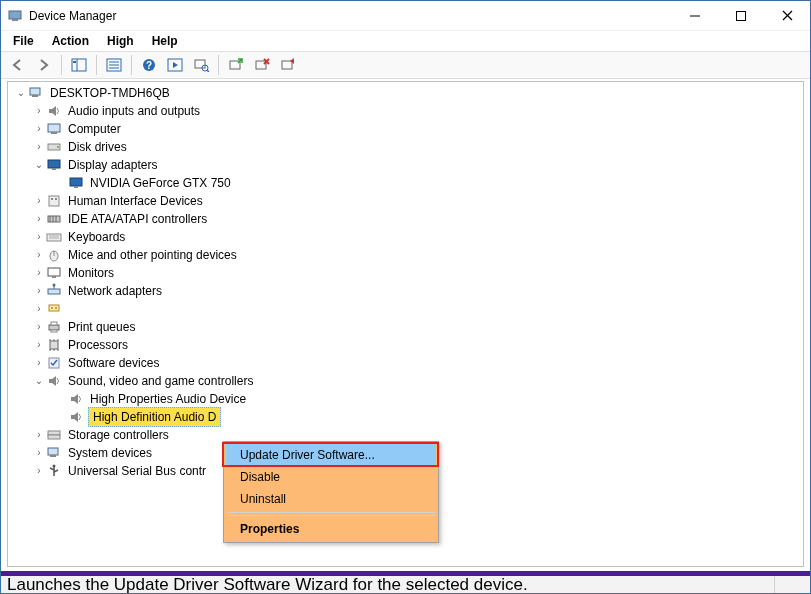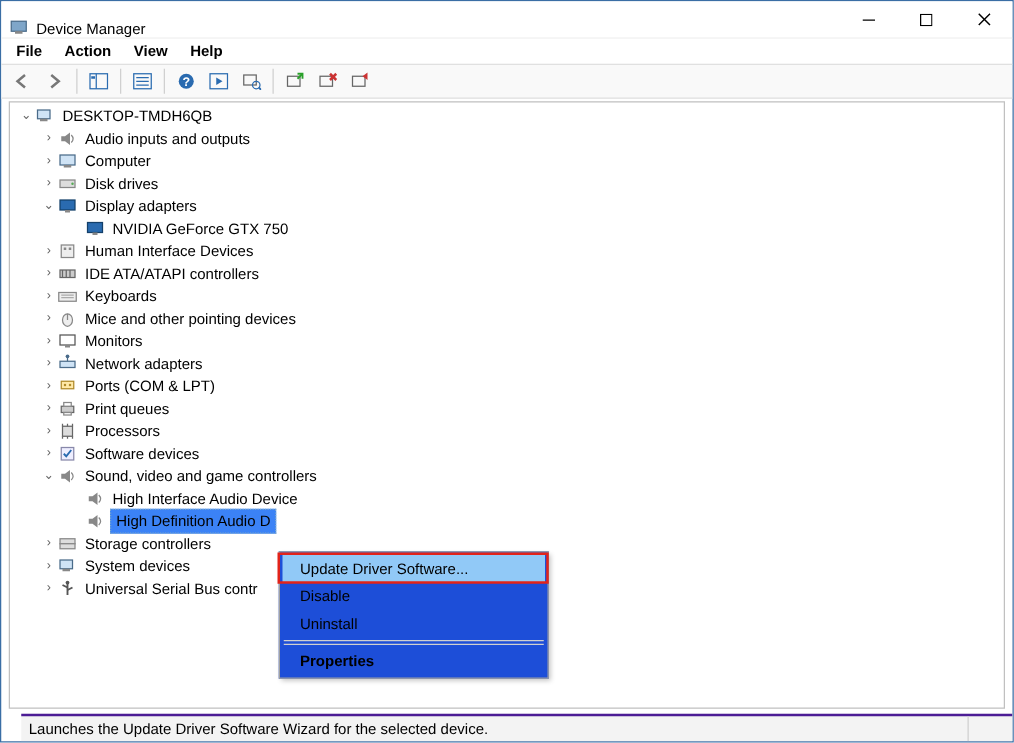--- a/index.html
+++ b/index.html
@@ -13,21 +13,21 @@
     height: 594px;
     border: 1px solid #3a6ea5;
     overflow: hidden;
     position: relative;
   }
 
   
   .titlebar {
     height: 30px;
     display: flex;
-    align-items: flex-end;
+    align-items: center;
     padding-left: 6px;
     background: #fff;
     border-bottom: 1px solid #eee;
   }
   .titlebar .app-icon { width: 16px; height: 16px; margin-right: 6px; }
   .titlebar .title { font-size: 12px; flex: 0 0 auto; }
   .titlebar .spacer { flex: 1; }
   .win-controls { display: flex; height: 100%; }
   .win-btn {
     width: 46px; height: 100%;
@@ -89,35 +89,35 @@
     color: #666; font-size: 10px;
     display: inline-block;
   }
   .tree-row .node-icon {
     width: 16px; height: 16px;
     margin: 0 4px 0 0;
     display: inline-flex; align-items: center; justify-content: center;
   }
   .tree-row .label { padding: 0 2px; }
   .tree-row.selected .label {
-    background: #3b82f6;
+    background: #fde047;
     border: 1px dotted #7aa7cc;
     padding: 0 4px;
   }
 
   .indent-0 { padding-left: 6px; }
   .indent-1 { padding-left: 24px; }
   .indent-2 { padding-left: 46px; }
 
   
   .context-menu {
     position: absolute;
     left: 222px; top: 440px;
     width: 216px;
-    background: #1d4ed8;
+    background: #fdba74;
     border: 1px solid #a0a0a0;
     box-shadow: 2px 2px 4px rgba(0,0,0,0.25);
     padding: 2px;
     font-size: 12px;
     z-index: 50;
   }
   .context-menu .cm-row {
     padding: 4px 14px;
     height: 22px; line-height: 14px;
   }
@@ -131,27 +131,27 @@
   .highlight-box {
     position: absolute;
     border: 2px solid #e2231a;
     pointer-events: none;
     z-index: 60;
   }
 
   
   .statusbar {
     position: absolute;
-    left: 16px; right: 0; bottom: 0;
+    left: 0; right: 0; bottom: 0;
     height: 22px;
     display: flex;
     align-items: center;
     padding: 0 6px;
-    font-size: 12px;
-    border-top: 2px solid #4c1d95;
+    font-size: 17px;
+    border-top: 5px solid #4c1d95;
     background: #f3f3f3;
   }
   .statusbar .cell { border-left: 1px solid #d0d0d0; height: 100%; }
   .statusbar .c1 { flex: 1; }
   .statusbar .c2 { width: 30px; }
 </style>
 </head>
 <body>
 
 <div class="titlebar">
@@ -179,21 +179,21 @@
           <line x1="1" y1="1" x2="10" y2="10" stroke="#000" stroke-width="1.2"></line>
           <line x1="10" y1="1" x2="1" y2="10" stroke="#000" stroke-width="1.2"></line>
         </svg>
     </div>
   </div>
 </div>
 
 <div class="menubar">
   <span class="menu-item">File</span>
   <span class="menu-item">Action</span>
-  <span class="menu-item">View</span>
+  <span class="menu-item">High</span>
   <span class="menu-item">Help</span>
 </div>
 
 <div class="toolbar">
   <div class="tb-btn">
       <svg width="16" height="14">
         <path d="M10 2 L4 7 L10 12" fill="none" stroke="#777" stroke-width="2"></path>
       </svg>
     </div>
   <div class="tb-btn">
@@ -390,21 +390,20 @@
       </div>
       <div class="tree-row indent-1">
         <span class="chev">›</span>
         <span class="node-icon">
           <svg width="16" height="16">
             <rect x="3" y="4" width="10" height="6" fill="#ffe9a8" stroke="#b08a2a"></rect>
             <circle cx="6" cy="7" r="1" fill="#b08a2a"></circle>
             <circle cx="10" cy="7" r="1" fill="#b08a2a"></circle>
           </svg>
         </span>
-        <span class="label">Ports (COM &amp; LPT)</span>
       </div>
       <div class="tree-row indent-1">
         <span class="chev">›</span>
         <span class="node-icon">
           <svg width="16" height="16">
             <rect x="3" y="6" width="10" height="5" fill="#ccc" stroke="#666"></rect>
             <rect x="5" y="3" width="6" height="3" fill="#fff" stroke="#888"></rect>
             <rect x="5" y="11" width="6" height="2" fill="#fff" stroke="#888"></rect>
           </svg>
         </span>
@@ -446,21 +445,21 @@
         <span class="label">Sound, video and game controllers</span>
       </div>
       <div class="tree-row indent-2">
         <span class="chev"></span>
         <span class="node-icon">
           <svg width="16" height="16">
             <polygon points="3,6 6,6 10,3 10,13 6,10 3,10" fill="#888"></polygon>
             <path d="M11 5 Q14 8 11 11" fill="none" stroke="#888"></path>
           </svg>
         </span>
-        <span class="label">High Interface Audio Device</span>
+        <span class="label">High Properties Audio Device</span>
       </div>
       <div class="tree-row indent-2 selected">
         <span class="chev"></span>
         <span class="node-icon">
           <svg width="16" height="16">
             <polygon points="3,6 6,6 10,3 10,13 6,10 3,10" fill="#888"></polygon>
             <path d="M11 5 Q14 8 11 11" fill="none" stroke="#888"></path>
           </svg>
         </span>
         <span class="label">High Definition Audio D</span>

